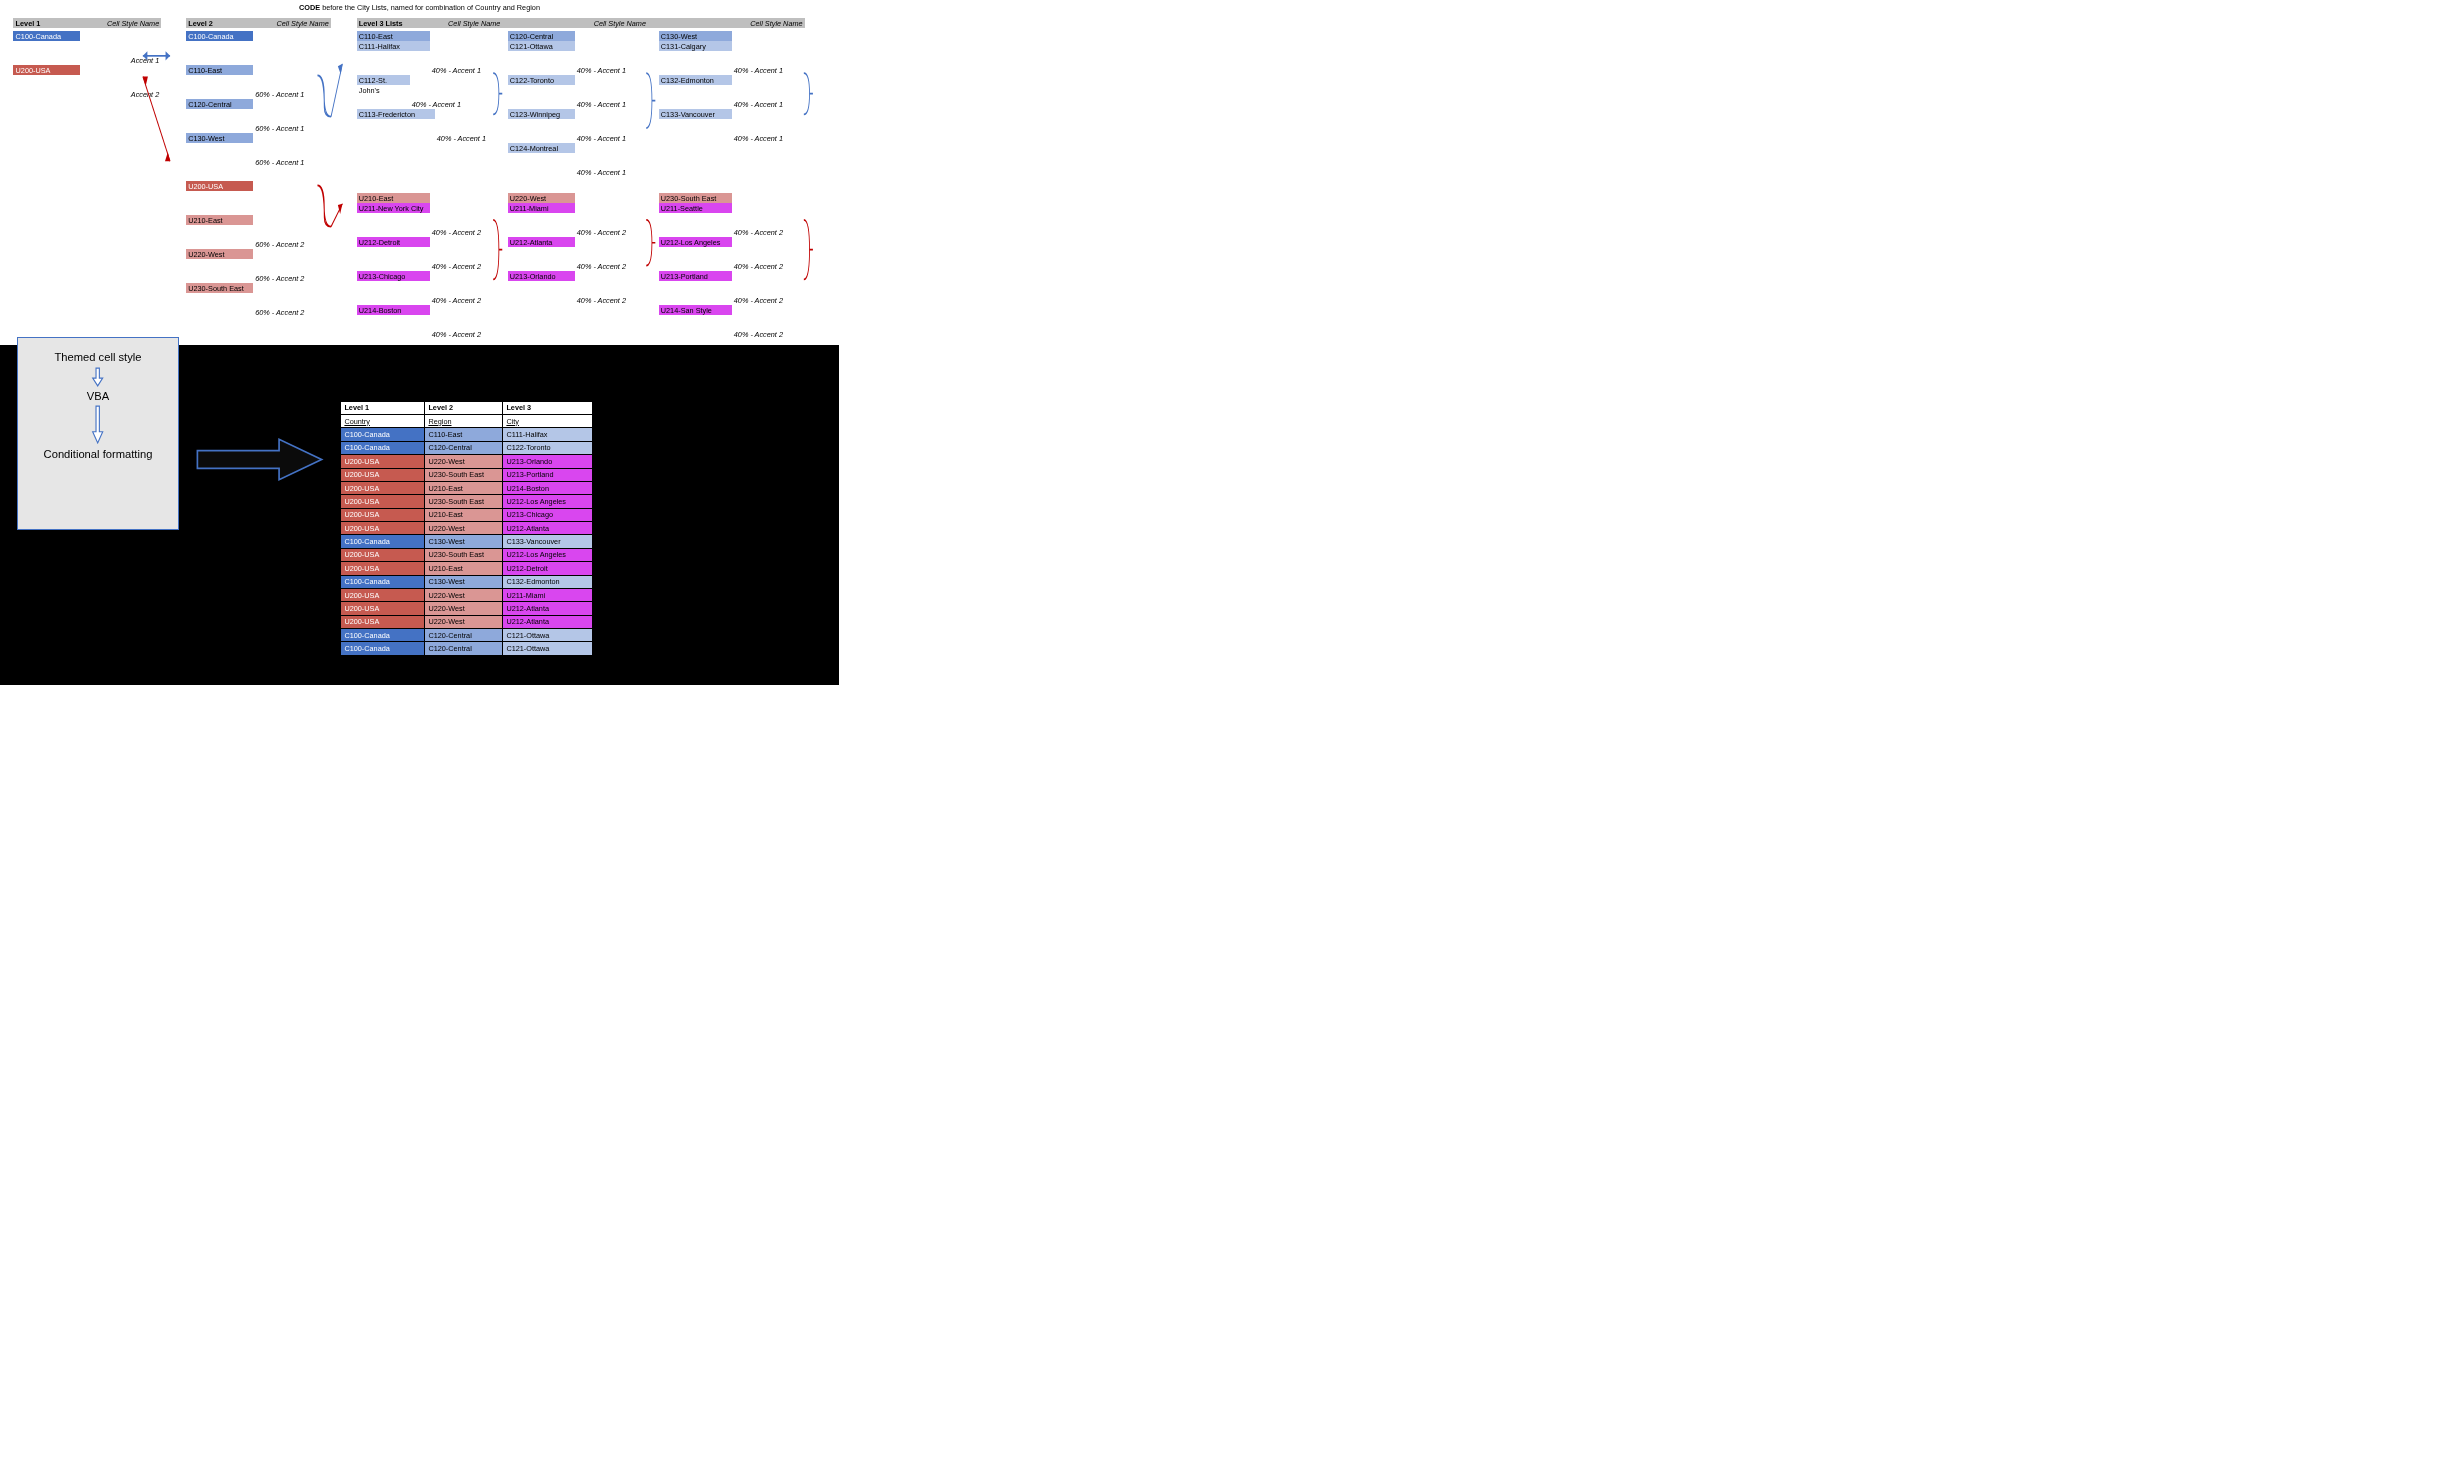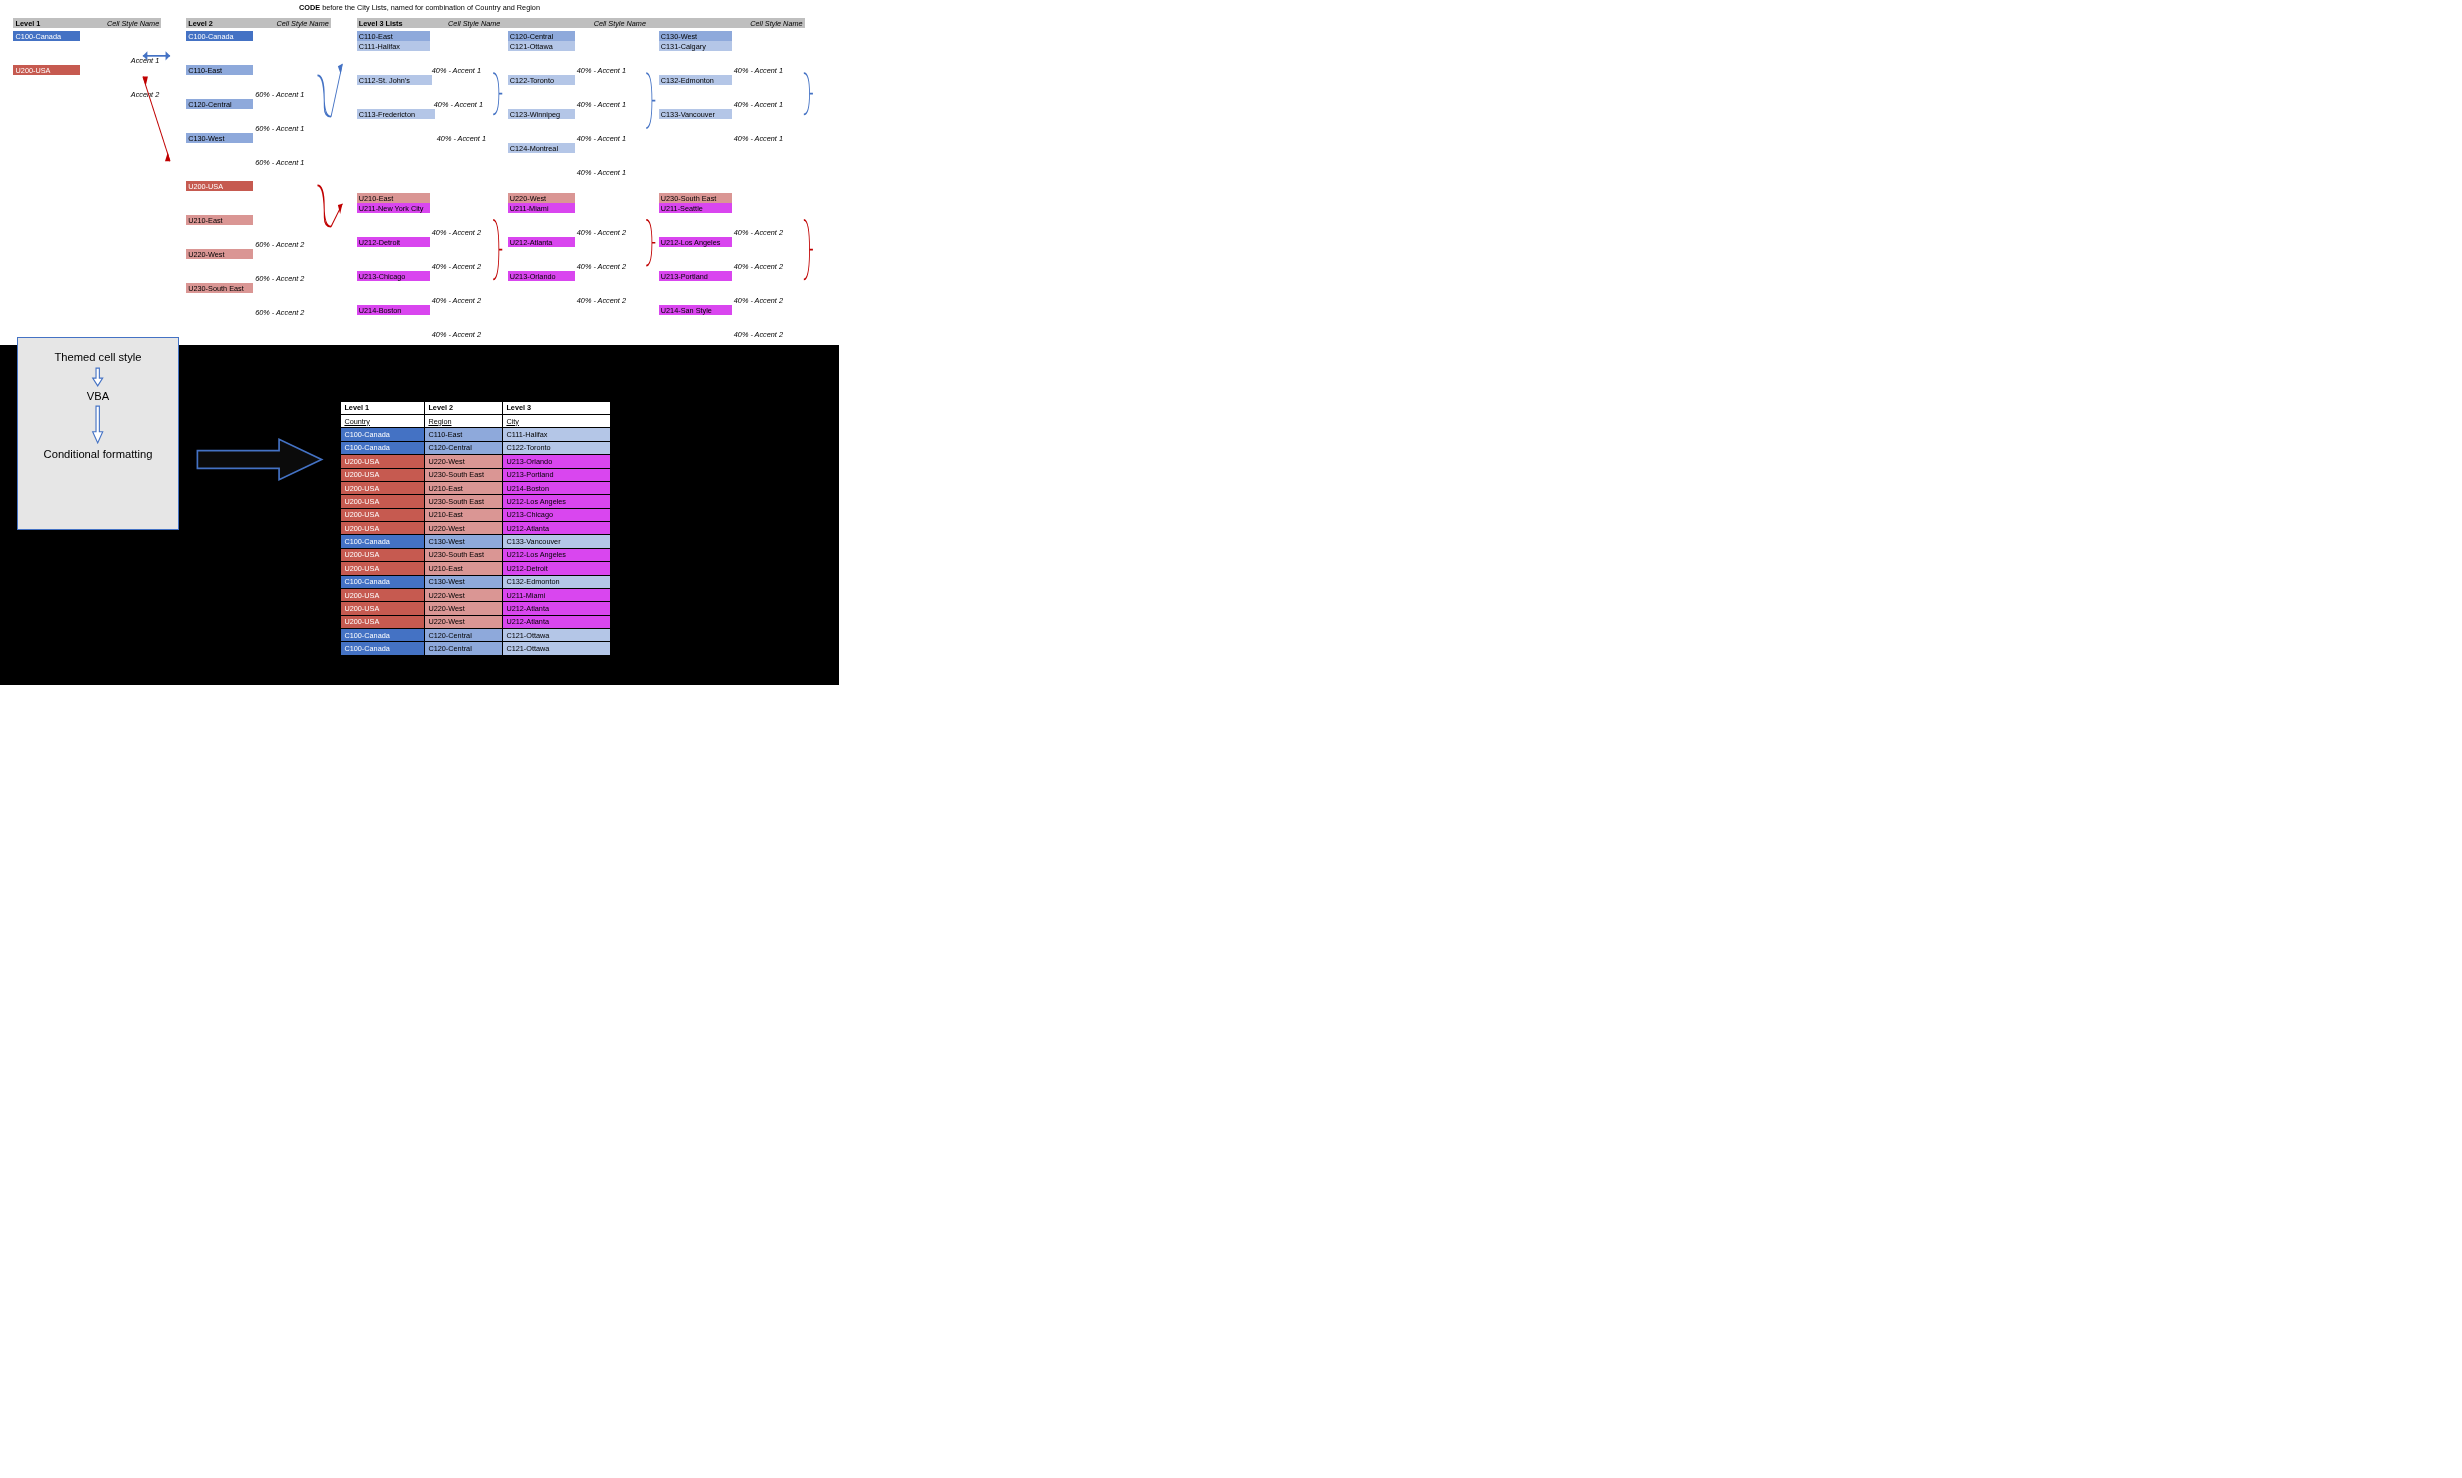--- a/index.html
+++ b/index.html
@@ -94,21 +94,21 @@
   .result-table th, .result-table td {
     border:0.6px solid #000;
     padding:1.7px 3.4px;
     text-align:left;
     height:12.3px;
   }
   .result-table th { font-weight:bold; background:#fff;}
   .result-table .subh { font-weight:normal; text-decoration:underline; background:#fff;}
   .col-c { width:84px;}
   .col-r { width:78px;}
-  .col-ci{ width:108px;}
+  .col-ci{ width:90px;}
 
   
   .arrow-line { stroke:#4472c4; stroke-width:1.5; fill:none;}
   .arrow-line-red { stroke:#c00000; stroke-width:1.5; fill:none;}
   .tri-blue { fill:#4472c4;}
   .tri-red  { fill:#c00000;}
   .brace { stroke:#4472c4; stroke-width:1.5; fill:none;}
   .brace-red { stroke:#c00000; stroke-width:1.5; fill:none;}
 
   .row-spacer { height:3.4px;}
@@ -206,21 +206,21 @@
         <div id="lvl3-c110" style="width:151px">
             <div class="data-row">
               <div class="col ln accent1-60" style="width:73px">C110-East</div>
                   <div class="col ln" style="width:73px"></div>
             </div>
             <div class="data-row">
               <div class="col ln accent1-40" style="width:73px">C111-Halifax</div>
                  <div class="col ln italic" style="width:73px">40% - Accent 1</div>
             </div>
             <div class="data-row">
-              <div class="col ln accent1-40" style="width:75px">C112-St. John's</div>
+              <div class="col ln accent1-40" style="width:53px">C112-St. John's</div>
                  <div class="col ln italic" style="width:73px">40% - Accent 1</div>
             </div>
             <div class="data-row">
               <div class="col ln accent1-40" style="width:78px">C113-Fredericton</div>
                  <div class="col ln italic" style="width:73px">40% - Accent 1</div>
             </div>
           </div>
         <div id="lvl3-c120" style="width:151px">
             <div class="data-row">
               <div class="col ln accent1-60" style="width:67px">C120-Central</div>

